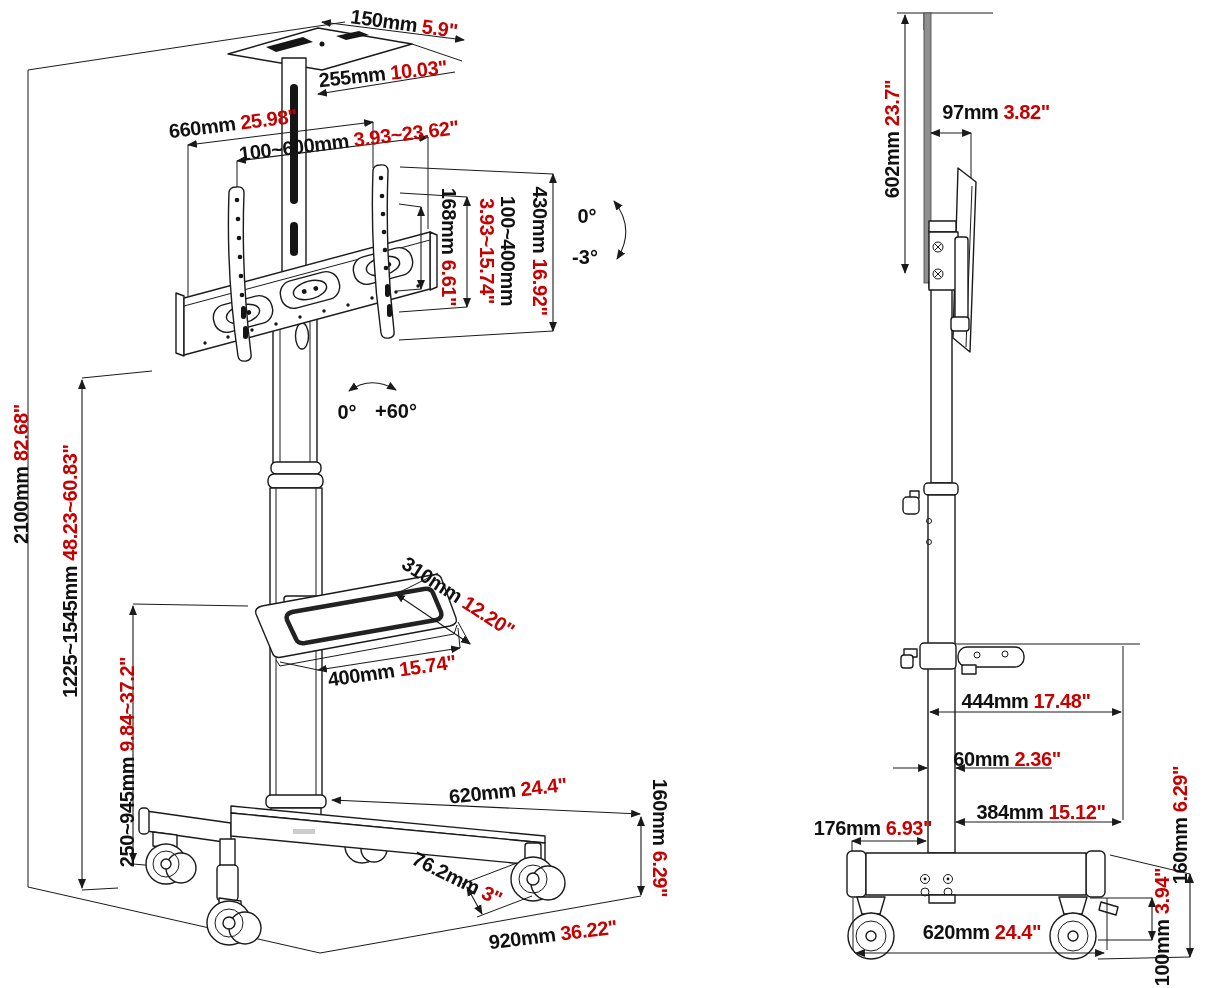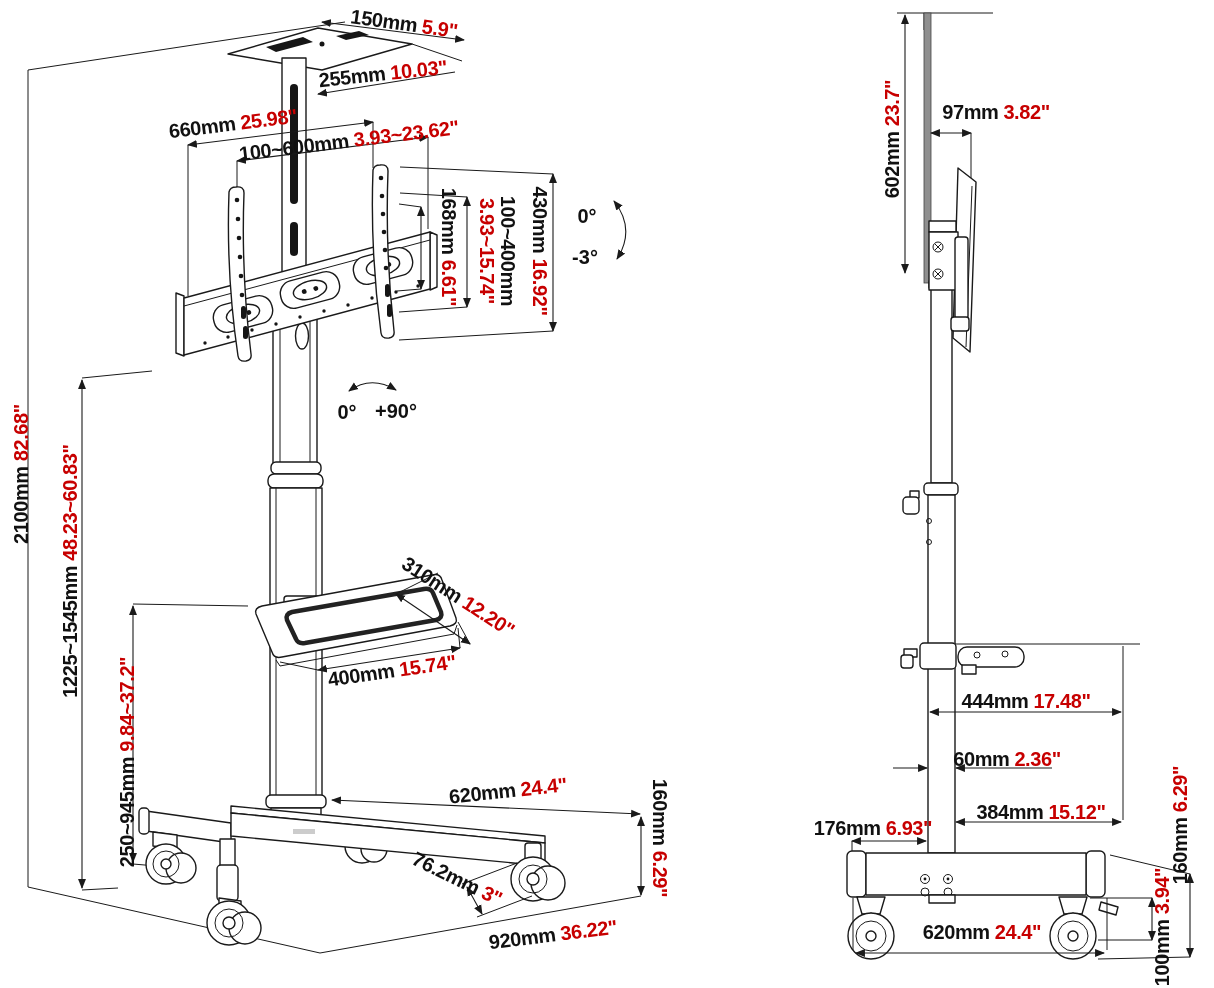--- a/index.html
+++ b/index.html
@@ -326,21 +326,21 @@
 <div class="dim" style="left:21px;top:474px;--r:-90deg;">
   <span class="mm">2100mm</span><span class="in">82.68"</span>
 </div>
 <div class="dim" style="left:70px;top:571px;--r:-90deg;">
   <span class="mm">1225~1545mm</span><span class="in">48.23~60.83"</span>
 </div>
 <div class="dim" style="left:127px;top:762px;--r:-90deg;">
   <span class="mm">250~945mm</span><span class="in">9.84~37.2"</span>
 </div>
 <div class="dim angle" style="left:347px;top:412px;">0°</div>
-<div class="dim angle" style="left:396px;top:411px;">+90°</div>
+<div class="dim angle" style="left:396px;top:411px;">+60°</div>
 <div class="dim" style="left:458px;top:597px;--r:33deg;">
   <span class="mm">310mm</span><span class="in">12.20"</span>
 </div>
 <div class="dim" style="left:392px;top:671px;--r:-8deg;">
   <span class="mm">400mm</span><span class="in">15.74"</span>
 </div>
 <div class="dim" style="left:508px;top:791px;--r:-6deg;">
   <span class="mm">620mm</span><span class="in">24.4"</span>
 </div>
 <div class="dim" style="left:659px;top:838px;--r:90deg;">

